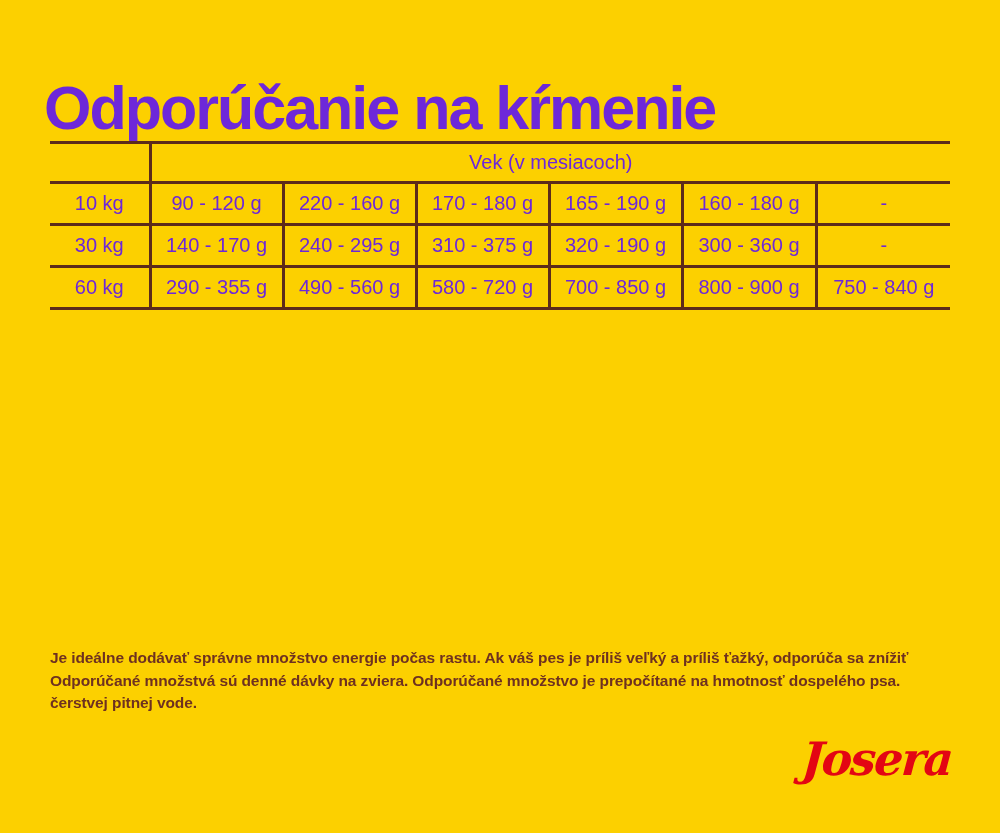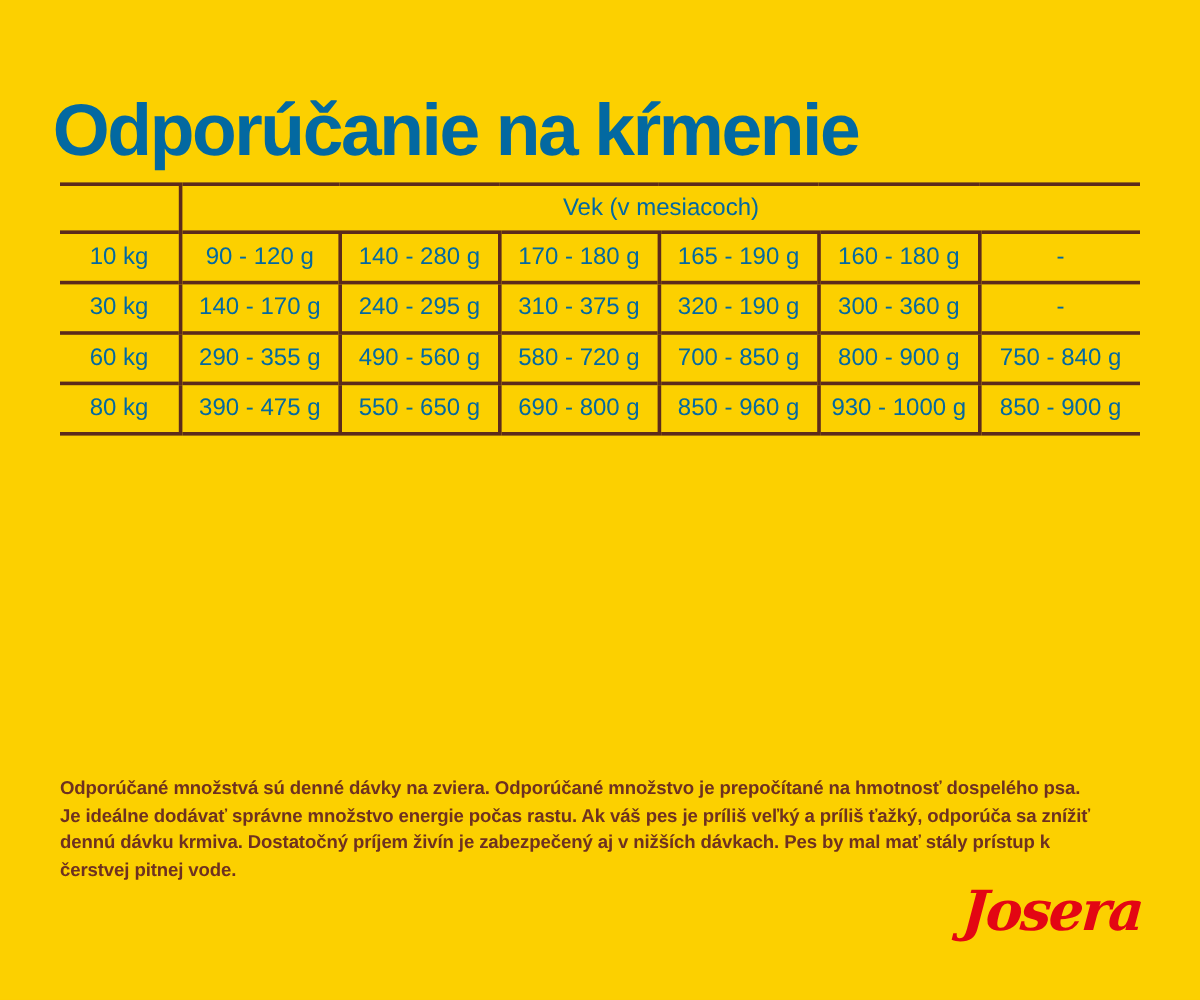--- a/index.html
+++ b/index.html
@@ -14,32 +14,32 @@
     position: relative;
     overflow: hidden;
   }
   .page-title {
     position: absolute;
     left: 44px;
     top: 34px;
     font-size: 61px;
     font-weight: 800;
     letter-spacing: -2px;
-    color: #0369a1;
+    color: #6d28d9;
     white-space: nowrap;
     line-height: 1.1;
   }
   table.feeding-table {
     position: absolute;
     left: 50px;
-    top: 152px;
+    top: 141px;
     width: 900px;
     border-collapse: collapse;
     table-layout: fixed;
-    color: #0369a1;
+    color: #6d28d9;
     font-size: 20px;
   }
   table.feeding-table td,
   table.feeding-table th {
     border-top: 3px solid #5c2b1b;
     text-align: center;
     vertical-align: middle;
     font-weight: normal;
     padding: 0;
     overflow: hidden;
@@ -101,21 +101,21 @@
       <col style="width:134px">
   </colgroup>
   <tbody>
     <tr class="age-header-row">
       <td></td>
       <th colspan="6" class="age-span-header">Vek (v mesiacoch)</th>
     </tr>
     <tr class="data-row">
       <th>10 kg</th>
       <td>90 - 120 g</td>
-      <td>140 - 280 g</td>
+      <td>220 - 160 g</td>
       <td>170 - 180 g</td>
       <td>165 - 190 g</td>
       <td>160 - 180 g</td>
       <td>-</td>
     </tr>
     <tr class="data-row">
       <th>30 kg</th>
       <td>140 - 170 g</td>
       <td>240 - 295 g</td>
       <td>310 - 375 g</td>
@@ -125,32 +125,22 @@
     </tr>
     <tr class="data-row">
       <th>60 kg</th>
       <td>290 - 355 g</td>
       <td>490 - 560 g</td>
       <td>580 - 720 g</td>
       <td>700 - 850 g</td>
       <td>800 - 900 g</td>
       <td>750 - 840 g</td>
     </tr>
-    <tr class="data-row">
-      <th>80 kg</th>
-      <td>390 - 475 g</td>
-      <td>550 - 650 g</td>
-      <td>690 - 800 g</td>
-      <td>850 - 960 g</td>
-      <td>930 - 1000 g</td>
-      <td>850 - 900 g</td>
-    </tr>
   </tbody>
 </table>
 
 <div class="footnote">
+  <div>Je ideálne dodávať správne množstvo energie počas rastu. Ak váš pes je príliš veľký a príliš ťažký, odporúča sa znížiť</div>
   <div>Odporúčané množstvá sú denné dávky na zviera. Odporúčané množstvo je prepočítané na hmotnosť dospelého psa.</div>
-  <div>Je ideálne dodávať správne množstvo energie počas rastu. Ak váš pes je príliš veľký a príliš ťažký, odporúča sa znížiť</div>
-  <div>dennú dávku krmiva. Dostatočný príjem živín je zabezpečený aj v nižších dávkach. Pes by mal mať stály prístup k</div>
   <div>čerstvej pitnej vode.</div>
 </div>
 
 <div class="brand-logo">Josera</div>
 
 </body></html>

